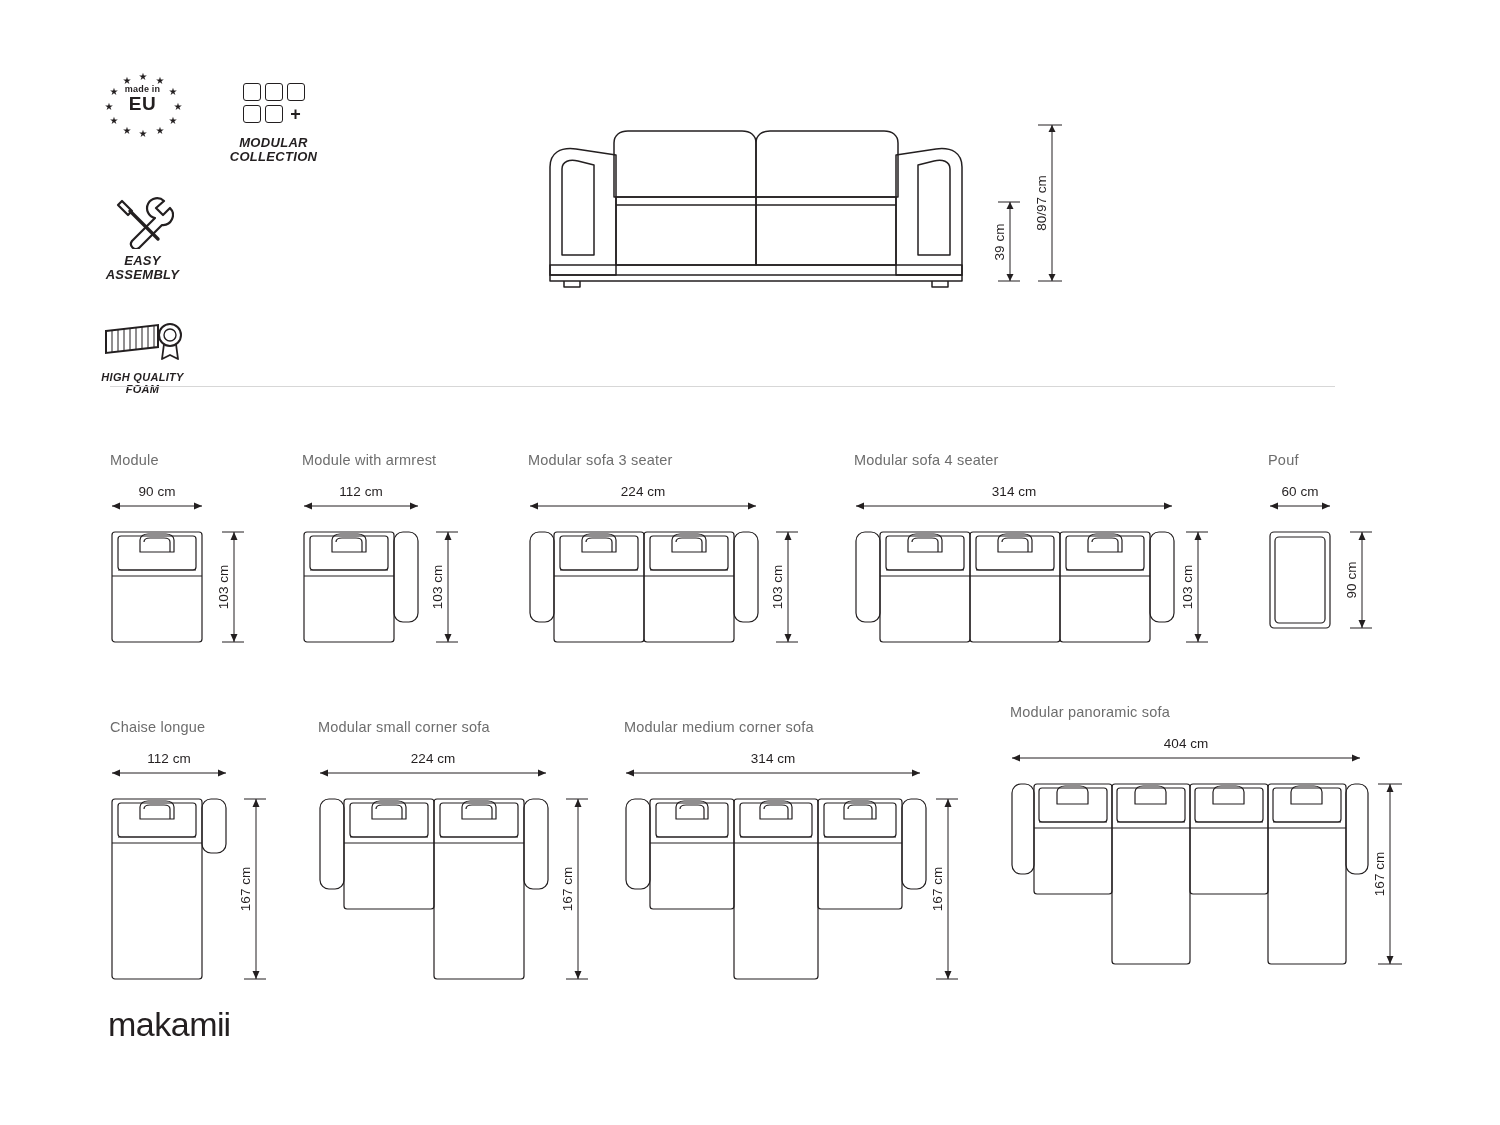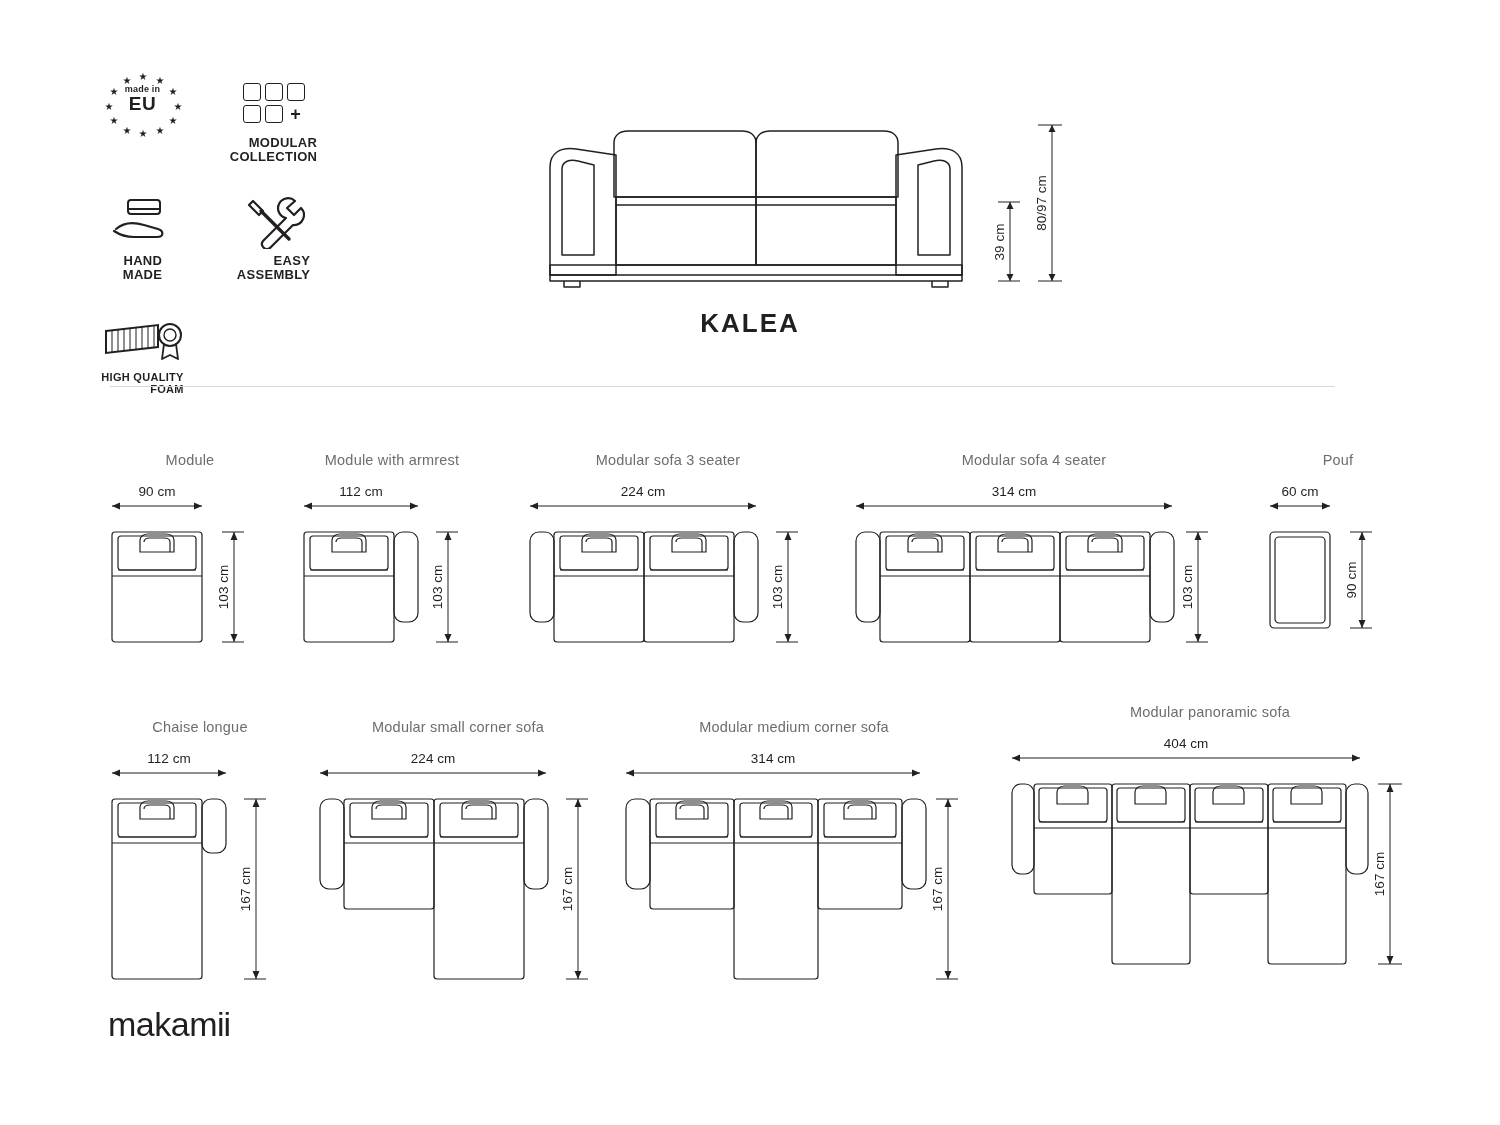--- a/index.html
+++ b/index.html
@@ -12,21 +12,21 @@
     position:relative;
     overflow:hidden;
   }
   .page { position:relative; width:1500px; height:1125px; }
 
   
   .badges { position:absolute; left:95px; top:70px; width:230px; }
   .badge-row { display:flex; gap:36px; margin-bottom:24px; }
   .badge { width:95px; display:flex; flex-direction:column; align-items:center; }
   .badge-art { height:66px; display:flex; align-items:center; justify-content:center; }
-  .badge-label { text-align:right; font-size:13px; font-weight:bold; line-height:1.08; letter-spacing:.3px; }
+  .badge-label { text-align:center; font-size:13px; font-weight:bold; line-height:1.08; letter-spacing:.3px;font-style:italic; }
   .badge-label.small { font-size:11px; }
 
   
   .eu { position:relative; width:84px; height:66px; }
   .eu .txt { position:absolute; left:0; right:0; top:14px; text-align:center; }
   .eu .made { font-size:9px; font-weight:bold; letter-spacing:.2px; }
   .eu .eucode { font-size:19px; font-weight:bold; letter-spacing:.5px; line-height:1; }
   .star { position:absolute; font-size:10px; line-height:10px; color:#231f20; }
 
   
@@ -39,21 +39,21 @@
   
   .hero { position:absolute; left:520px; top:105px; }
   .hero-title {
     position:absolute; left:520px; top:308px; width:460px;
     text-align:center; font-size:26px; font-weight:bold; letter-spacing:2px;
   }
   .divider { position:absolute; left:110px; top:386px; width:1225px; height:1px; background:#d7d7d7; }
 
   
   .variant { position:absolute; }
-  .v-title { font-size:14.5px; color:#6d6d6d; letter-spacing:.2px; white-space:nowrap;text-align:center; }
+  .v-title { font-size:14.5px; color:#6d6d6d; letter-spacing:.2px; white-space:nowrap; }
 
   .logo { position:absolute; left:108px; top:1005px; font-size:34px; font-weight:normal; letter-spacing:-.5px; }
   .logo .dots { letter-spacing:-1px; }
 </style>
 </head>
 <body>
 
 <div class="page">
 
   <div class="badges">
@@ -94,33 +94,20 @@
           </div>
         </div>
         <div class="badge-label">
           <div>MODULAR</div>
           <div>COLLECTION</div>
         </div>
       </div>
     </div>
 
     <div class="badge-row">
-      <div class="badge">
-        <div class="badge-art">
-          <svg width="66" height="52" viewBox="0 0 66 52">
-            <rect x="18" y="5" width="32" height="14" rx="3" fill="none" stroke="#231f20" stroke-width="2"></rect>
-            <line x1="18" y1="14" x2="50" y2="14" stroke="#231f20" stroke-width="2"></line>
-            <path d="M6 34 C14 27 24 27 34 30 L48 34 C54 36 54 42 47 42 L24 42 C16 42 10 40 4 36" fill="none" stroke="#231f20" stroke-width="2.2" stroke-linecap="round" stroke-linejoin="round"></path>
-          </svg>
-        </div>
-        <div class="badge-label">
-          <div>HAND</div>
-          <div>MADE</div>
-        </div>
-      </div>
 
       <div class="badge">
         <div class="badge-art">
           <svg width="62" height="56" viewBox="0 0 62 56">
             <path d="M10 8 l10 10 -4 4 -10 -10 z" fill="none" stroke="#231f20" stroke-width="2.2" stroke-linejoin="round"></path>
             <path d="M18 18 L46 46" fill="none" stroke="#231f20" stroke-width="3.4" stroke-linecap="round"></path>
             <path d="M52 8 a10 10 0 1 0 -9 17 L20 48 a5 5 0 0 0 7 7 L50 32 a10 10 0 0 0 8 -17 l-7 7 -7 -7 z" fill="none" stroke="#231f20" stroke-width="2.2" stroke-linejoin="round"></path>
           </svg>
         </div>
         <div class="badge-label">
@@ -200,21 +187,20 @@
         <line x1="58" y1="176" x2="82" y2="176"></line>
         <line x1="72" y1="20" x2="72" y2="176"></line>
         <path d="M72 20 l-3.5 7 h7 z" fill="#231f20" stroke="none"></path>
         <path d="M72 176 l-3.5 -7 h7 z" fill="#231f20" stroke="none"></path>
       </g>
       <text x="24" y="137" transform="rotate(-90 24 137)" text-anchor="middle" font-family="Liberation Sans, sans-serif" font-size="13.5" fill="#231f20">39 cm</text>
       <text x="66" y="98" transform="rotate(-90 66 98)" text-anchor="middle" font-family="Liberation Sans, sans-serif" font-size="13.5" fill="#231f20">80/97 cm</text>
     </svg>
   </div>
 
-  <div class="hero-title">KALEA</div>
   <div class="divider"></div>
 
   <div class="variant" style="left:110px; top:452px;">
     <div class="v-title">Module</div>
     <svg width="160" height="180" viewBox="0 0 160 180" style="margin-top:16px;">
       <g stroke="#231f20" stroke-width="1" fill="none">
         <line x1="2" y1="22" x2="92" y2="22"></line>
         <path d="M2 22 l8 -3.5 v7 z" fill="#231f20" stroke="none"></path>
         <path d="M92 22 l-8 -3.5 v7 z" fill="#231f20" stroke="none"></path>
       </g>

